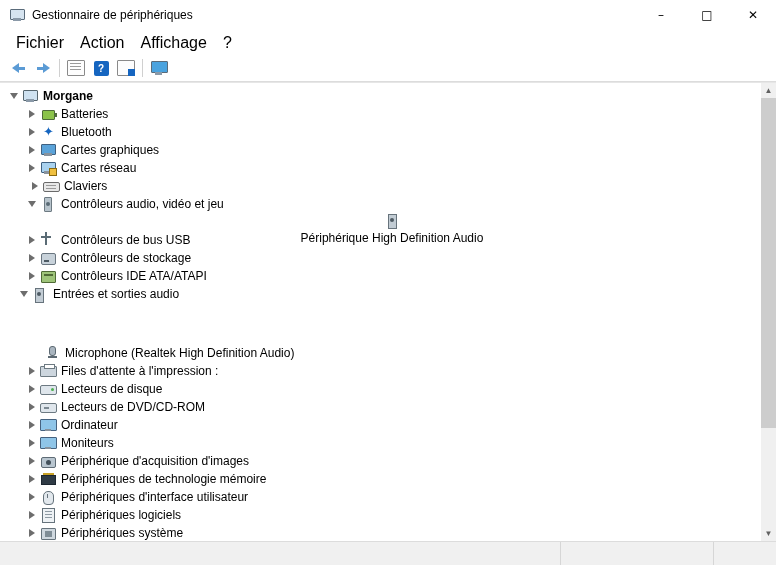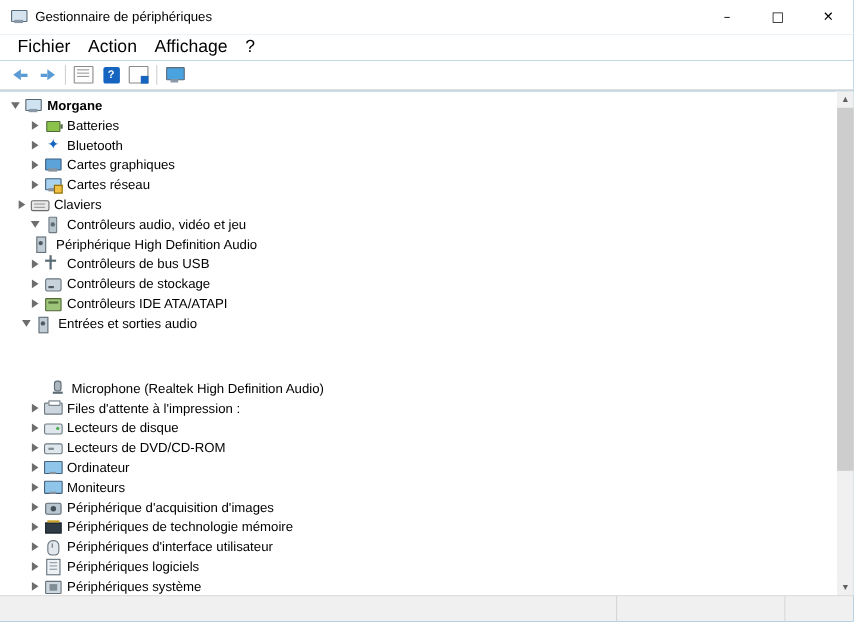--- a/index.html
+++ b/index.html
@@ -13,21 +13,21 @@
     font-family: "Liberation Sans", sans-serif;
     font-size: 12px;
     color: #000000;
     overflow: hidden;
   }
   .window {
     width: 776px;
     height: 565px;
     display: flex;
     flex-direction: column;
-    background: #0369a1;
+    background: #c2410c;
     position: relative;
   }
 
   
   .titlebar {
     height: 30px;
     display: flex;
     align-items: center;
     background: #ffffff;
     border-bottom: 1px solid #ffffff;
@@ -469,41 +469,41 @@
             <span class="chev"></span>
           </span>
         <span class="node-icon ic-net">
             <span class="m"></span>
             <span class="b"></span>
             <span class="plug"></span>
           </span>
         <span class="lbl">Cartes réseau</span>
       </div>
 
-      <div class="tree-row" style="padding-left:12px;">
+      <div class="tree-row" style="padding-left:27px;">
         <span class="expander">
             <span class="chev"></span>
           </span>
         <span class="node-icon">
             <span class="ic-kb"></span>
           </span>
         <span class="lbl">Claviers</span>
       </div>
 
       <div class="tree-row" style="padding-left:24px;">
         <span class="expander">
             <span class="chev-open"></span>
           </span>
         <span class="node-icon">
             <span class="ic-spk"></span>
           </span>
         <span class="lbl">Contrôleurs audio, vidéo et jeu</span>
       </div>
 
-      <div class="tree-row" style="padding-left:30px;">
+      <div class="tree-row" style="padding-left:30px;flex-direction:column;">
         <span class="node-icon">
             <span class="ic-audio"></span>
           </span>
         <span class="lbl">Périphérique High Definition Audio</span>
       </div>
 
 
       <div class="tree-row" style="padding-left:24px;">
         <span class="expander">
             <span class="chev"></span>

